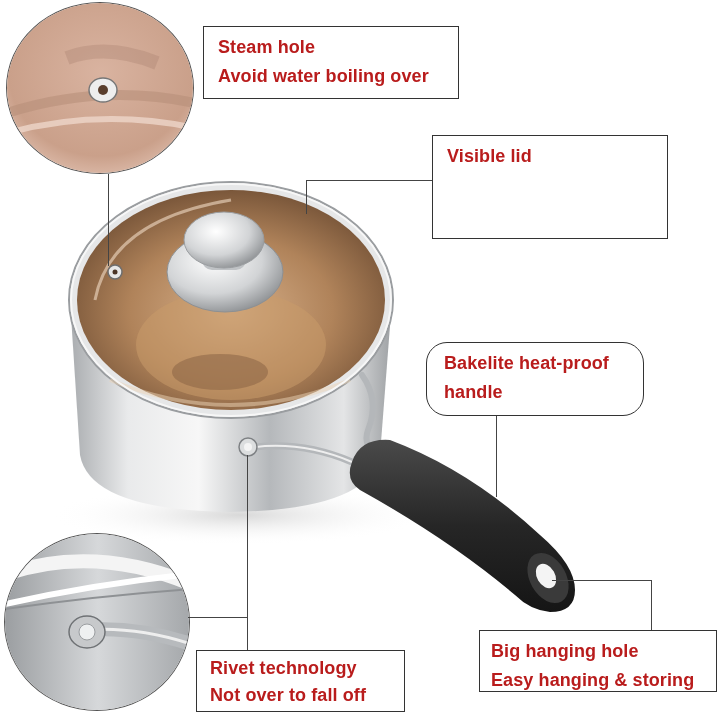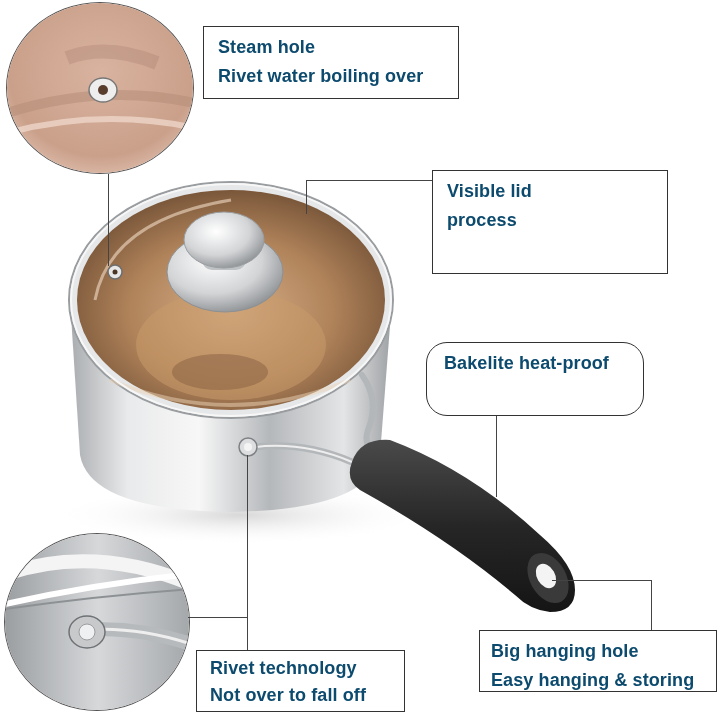--- a/index.html
+++ b/index.html
@@ -1,18 +1,18 @@
 <!DOCTYPE html>
 <html><head>
 <meta charset="utf-8">
 <style>
   html,body{margin:0;padding:0;background:#fff;}
   #stage{position:relative;width:720px;height:716px;overflow:hidden;background:#fff;font-family:"Liberation Sans","DejaVu Sans",sans-serif;}
   .callout{position:absolute;background:#fff;border:1.5px solid #333;box-sizing:border-box;padding:6px 0 0 14px;}
-  .callout .line{display:block;font-weight:bold;font-size:18px;line-height:29px;color:#0c4a6e;white-space:nowrap;letter-spacing:0.1px;}
+  .callout .line{display:block;font-weight:bold;font-size:18px;line-height:29px;color:#b91c1c;white-space:nowrap;letter-spacing:0.1px;}
   .conn{position:absolute;background:#444;}
   .inset{position:absolute;border-radius:50%;overflow:hidden;border:1.5px solid #555;box-sizing:border-box;}
   svg{position:absolute;left:0;top:0;}
 </style>
 </head>
 <body>
 
 <div id="stage">
 
   <svg width="720" height="716" viewBox="0 0 720 716">
@@ -123,30 +123,30 @@
   <div class="conn" style="left:496px;top:415px;width:1px;height:82px;"></div>
 
   <div class="conn" style="left:247px;top:455px;width:1px;height:195px;"></div>
   <div class="conn" style="left:188px;top:617px;width:60px;height:1px;"></div>
 
   <div class="conn" style="left:552px;top:580px;width:100px;height:1px;"></div>
   <div class="conn" style="left:651px;top:580px;width:1px;height:50px;"></div>
 
   <div class="callout" style="left:203px;top:26px;width:256px;height:73px;">
     <span class="line">Steam hole</span>
-    <span class="line">Rivet water boiling over</span>
+    <span class="line">Avoid water boiling over</span>
   </div>
 
-  <div class="callout" style="left:432px;top:135px;width:236px;height:104px;margin-top:35px;">
+  <div class="callout" style="left:432px;top:135px;width:236px;height:104px;">
     <span class="line">Visible lid</span>
-    <span class="line">process</span>
   </div>
 
   <div class="callout" style="left:426px;top:342px;width:218px;height:74px;padding-left:17px;border-radius:21px;">
     <span class="line">Bakelite heat-proof</span>
+    <span class="line">handle</span>
   </div>
 
   <div class="callout" style="left:196px;top:650px;width:209px;height:62px;padding-top:4px;padding-left:13px;">
     <span class="line" style="line-height:27px;">Rivet technology</span>
     <span class="line" style="line-height:27px;">Not over to fall off</span>
   </div>
 
   <div class="callout" style="left:479px;top:630px;width:238px;height:62px;padding-left:11px;">
     <span class="line">Big hanging hole</span>
     <span class="line">Easy hanging &amp; storing</span>

